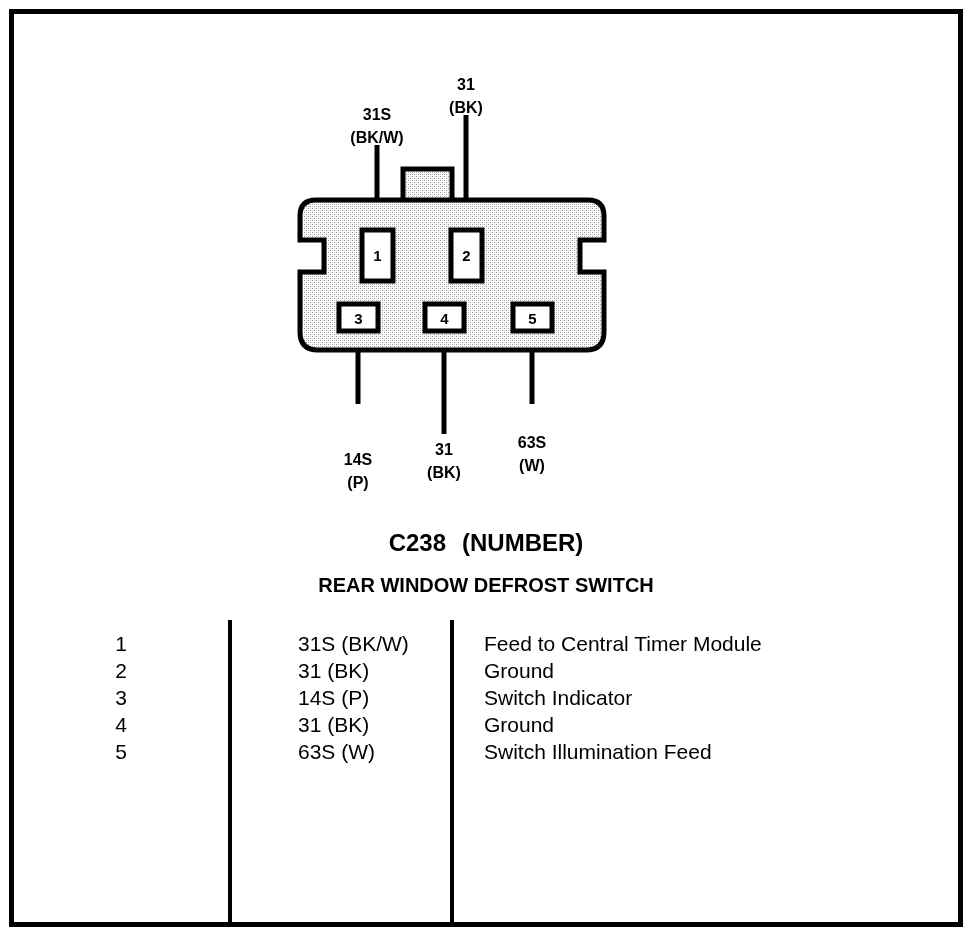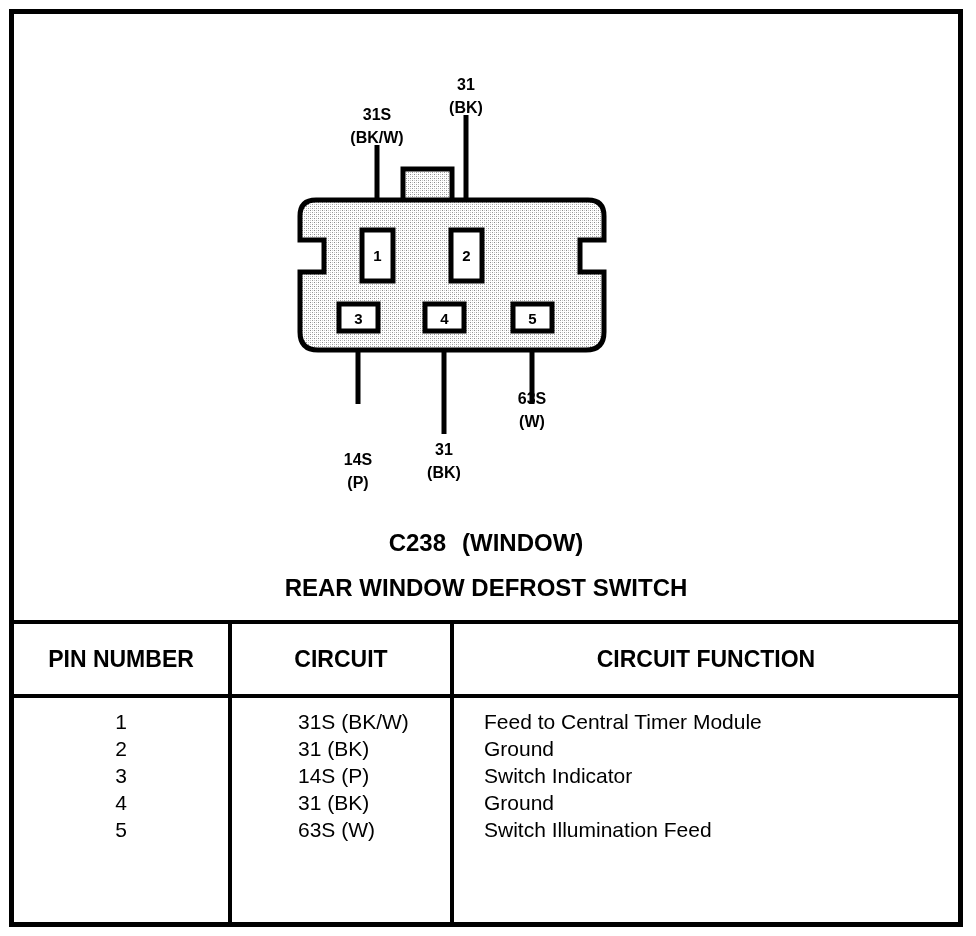--- a/index.html
+++ b/index.html
@@ -77,21 +77,21 @@
   .caption-c .spacer {
     display: inline-block;
     width: 16px;
   }
   .caption-title {
     position: absolute;
     left: 0;
     top: 560px;
     width: 944px;
     text-align: center;
-    font-size: 24px;
+    font-size: 20px;
     font-weight: bold;
     white-space: nowrap;
   }
   
   .tbl {
     position: absolute;
     left: 14px;
     top: 620px;
     width: 944px;
     height: 306px;
@@ -210,44 +210,39 @@
     <div class="wlabel" style="left:294px; top:394px; width:100px;margin-top:40px;">
       <div>14S</div>
       <div>(P)</div>
     </div>
 
     <div class="wlabel" style="left:380px; top:424px; width:100px;">
       <div>31</div>
       <div>(BK)</div>
     </div>
 
-    <div class="wlabel" style="left:468px; top:373px; width:100px;text-align:center;">
+    <div class="wlabel" style="left:468px; top:417px; width:100px;text-align:center;">
       <div>63S</div>
       <div>(W)</div>
     </div>
 
     <div class="caption-c">
-      <span class="code">C238</span><span class="spacer"></span><span>(WINDOW)</span>
+      <span class="code">C238</span><span class="spacer"></span><span>(NUMBER)</span>
     </div>
 
     <div class="caption-title">REAR WINDOW DEFROST SWITCH</div>
   </div>
 
   <table class="tbl">
     <colgroup>
       <col class="col-pin">
         <col class="col-circ">
         <col class="col-func">
     </colgroup>
     <tbody>
-        <tr class="hrow">
-      <th class="hcell">PIN NUMBER</th>
-      <th class="hcell">CIRCUIT</th>
-      <th class="hcell last">CIRCUIT FUNCTION</th>
-    </tr>
     <tr>
       <td class="bcell">
         <div class="stack center">1
 2
 3
 4
 5</div>
       </td>
       <td class="bcell">
         <div class="stack pad-l-circ">31S (BK/W)

